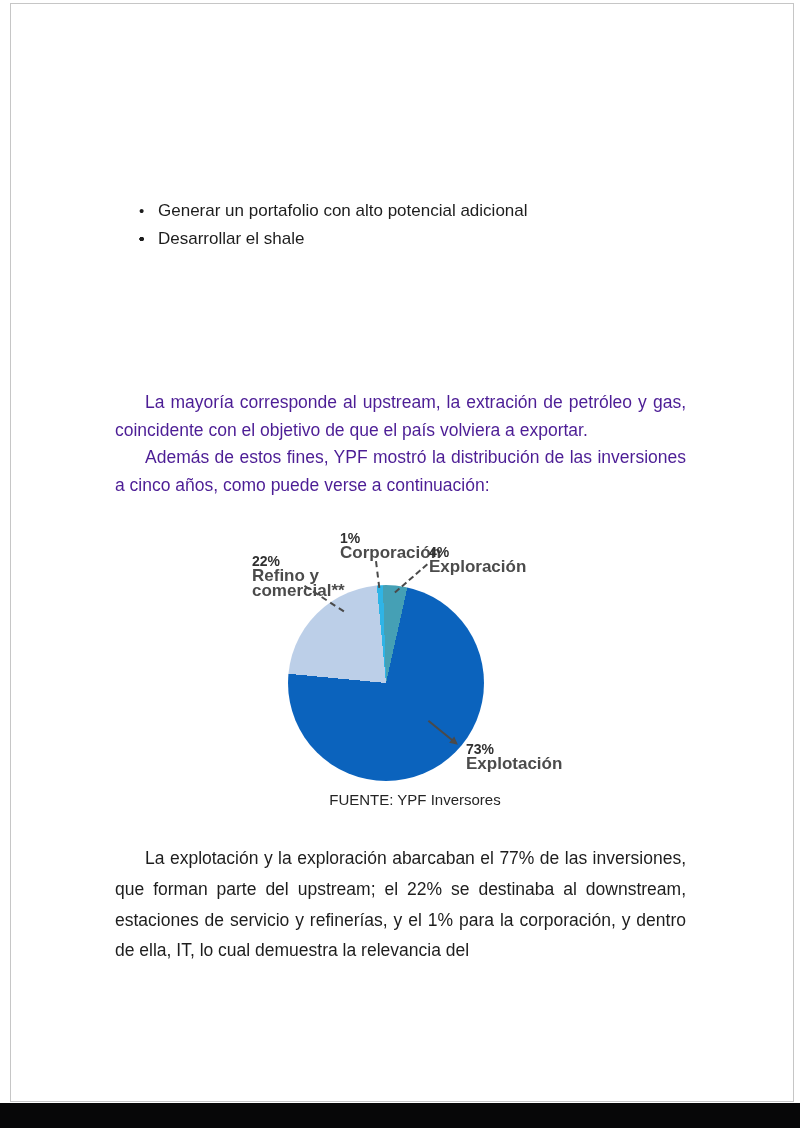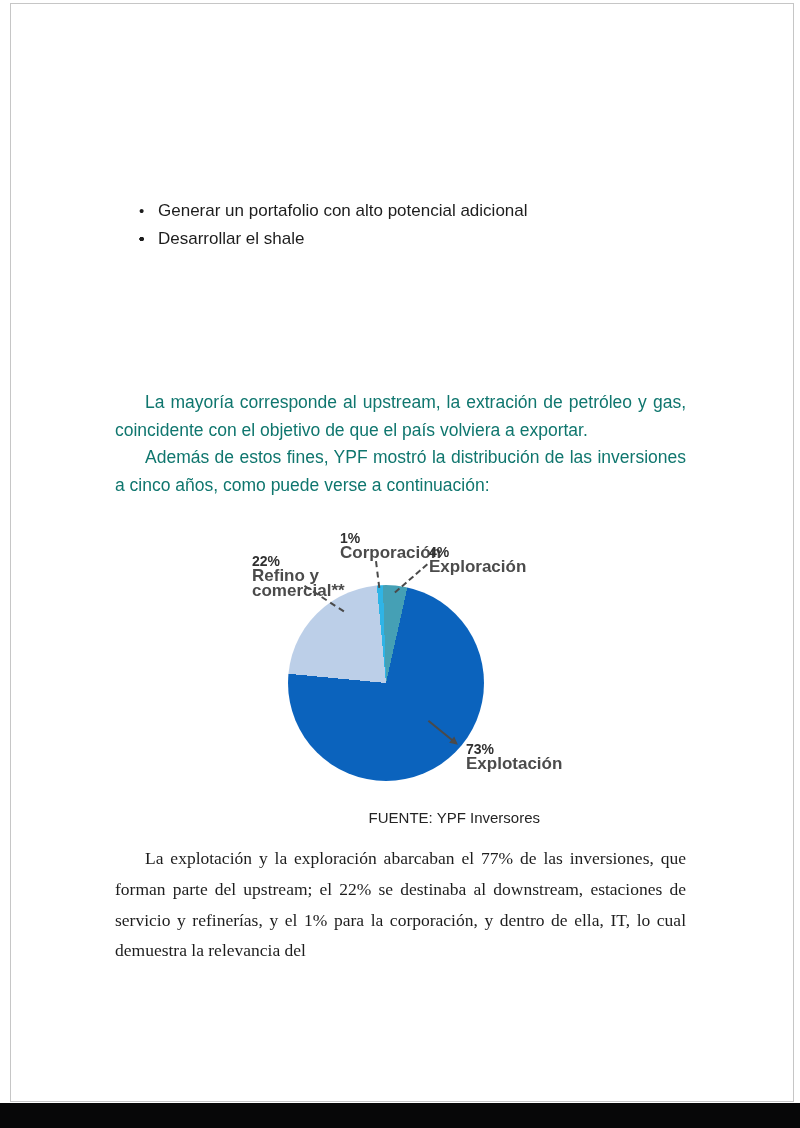--- a/index.html
+++ b/index.html
@@ -49,27 +49,26 @@
   .para-block-top {
     position: absolute;
     left: 115px; top: 389px;
     width: 571px;
   }
   .para-block-top p {
     font-size: 17.5px;
     line-height: 27.6px;
     text-align: justify;
     text-indent: 30px;
-    color: #0f766e;
+    color: #4c1d95;
   }
   .para-block-bottom {
     position: absolute;
     left: 115px; top: 843px;
     width: 571px;
-    font-family: Liberation Serif, serif;
   }
   .para-block-bottom p {
     font-size: 17.5px;
     line-height: 30.8px;
     text-align: justify;
     text-indent: 30px;
     color: #1d1d1d;
   }
 
   
@@ -122,24 +121,23 @@
   }
   .ld-refino      { left: 305px; top: 585px; width: 47px; transform: rotate(33deg); }
   .ld-corporacion { left: 377px; top: 561px; width: 27px; transform: rotate(83deg); }
   .ld-exploracion { left: 428px; top: 565px; width: 43px; transform: rotate(139deg); }
   .ld-explotacion { left: 429px; top: 720px; width: 36px; transform: rotate(39deg); }
 
   .chart-caption {
     position: absolute;
     left: 290px; top: 791px;
     width: 250px;
-    text-align: right;
+    text-align: center;
     font-size: 15px;
     color: #242424;
-    margin-top: 18px;
   }
 </style>
 </head>
 <body>
 
 <div class="page"></div>
 
 <ul class="bullet-list">
   <li><span class="bullet-dot">•</span><span>Generar un portafolio con alto potencial adicional</span></li>
   <li><span class="bullet-dot">•</span></li>

